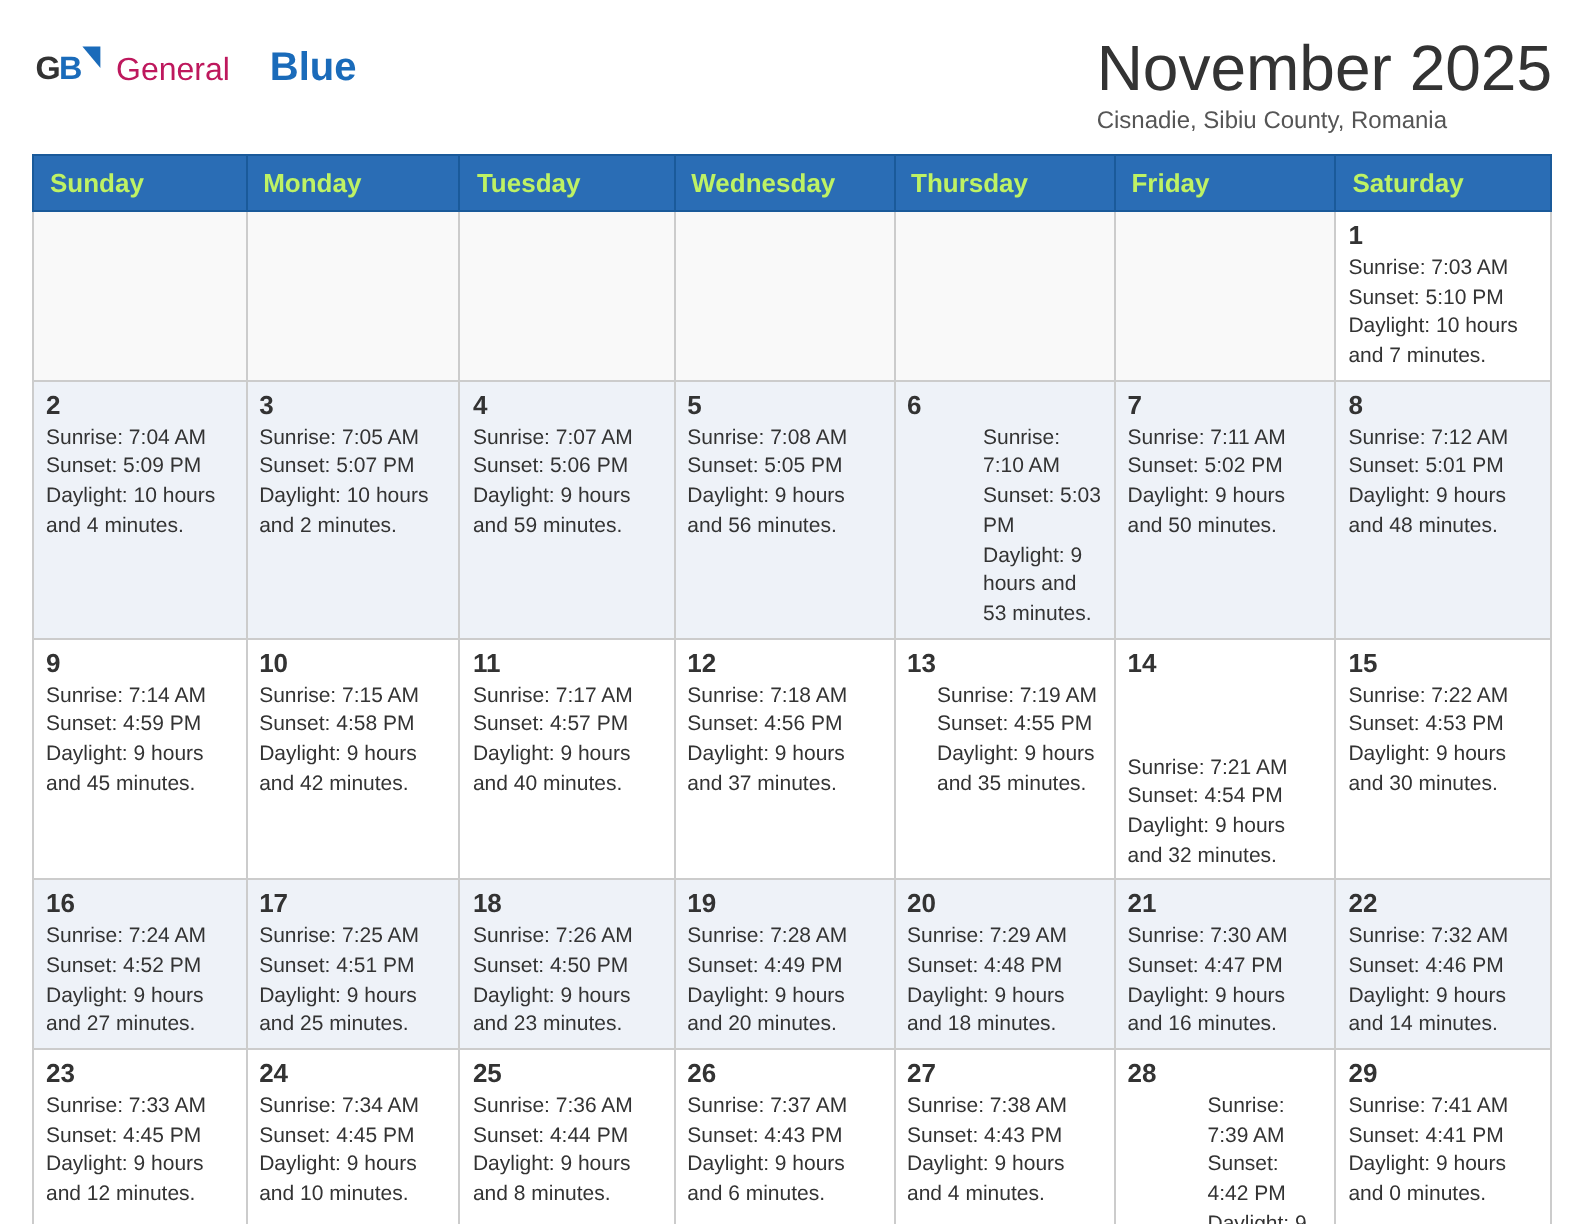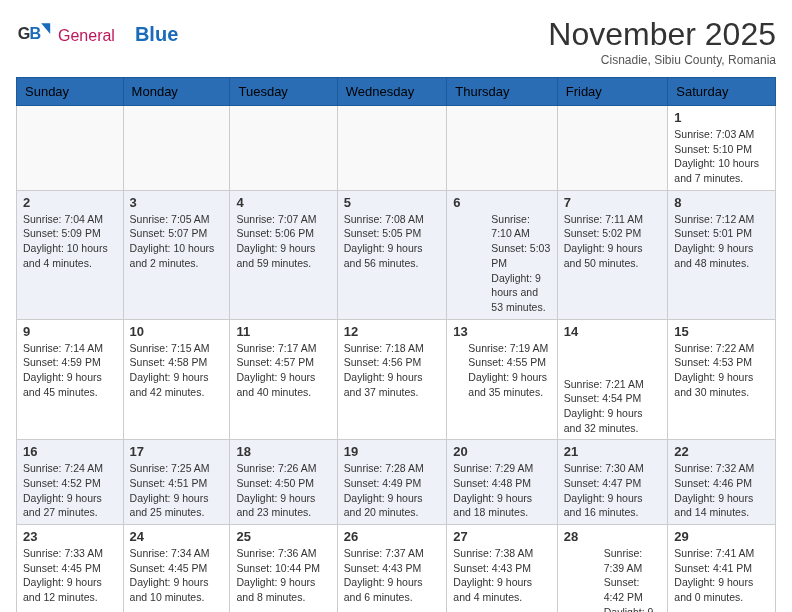--- a/index.html
+++ b/index.html
@@ -19,43 +19,43 @@
     .logo {
       display: flex;
       align-items: center;
       gap: 6px;
     }
     .logo-icon {
       width: 36px;
       height: 36px;
     }
     .title-block {
-      text-align: right;
+      text-align: left;
     }
     .month-title {
       font-size: 32px;
       color: #333;
       font-weight: normal;
     }
     .location {
       font-size: 12px;
       color: #555;
     }
     .calendar {
       width: 100%;
       border-collapse: collapse;
       border: 1px solid #ccc;
     }
     .calendar th {
       background: #2a6db5;
-      color: #000000;
+      color: #bef264;
       text-align: left;
       padding: 6px 8px;
       font-size: 13px;
-      font-weight: normal;
+      font-weight: bold;
       border: 1px solid #1a5a9a;
     }
     .calendar td {
       vertical-align: top;
       border: 1px solid #ccc;
       padding: 4px 6px;
       width: 113px;
       min-height: 80px;
       background: #fff;
       font-size: 11px;
@@ -271,21 +271,21 @@
         </td>
         <td>
           <span class="day-number">24</span>
           <div class="day-info" style="white-space: pre-line;">Sunrise: 7:34 AM
 Sunset: 4:45 PM
 Daylight: 9 hours and 10 minutes.</div>
         </td>
         <td>
           <span class="day-number">25</span>
           <div class="day-info" style="white-space: pre-line;">Sunrise: 7:36 AM
-Sunset: 10:44 PM
+Sunset: 4:44 PM
 Daylight: 9 hours and 8 minutes.</div>
         </td>
         <td>
           <span class="day-number">26</span>
           <div class="day-info" style="white-space: pre-line;">Sunrise: 7:37 AM
 Sunset: 4:43 PM
 Daylight: 9 hours and 6 minutes.</div>
         </td>
         <td>
           <span class="day-number">27</span>

